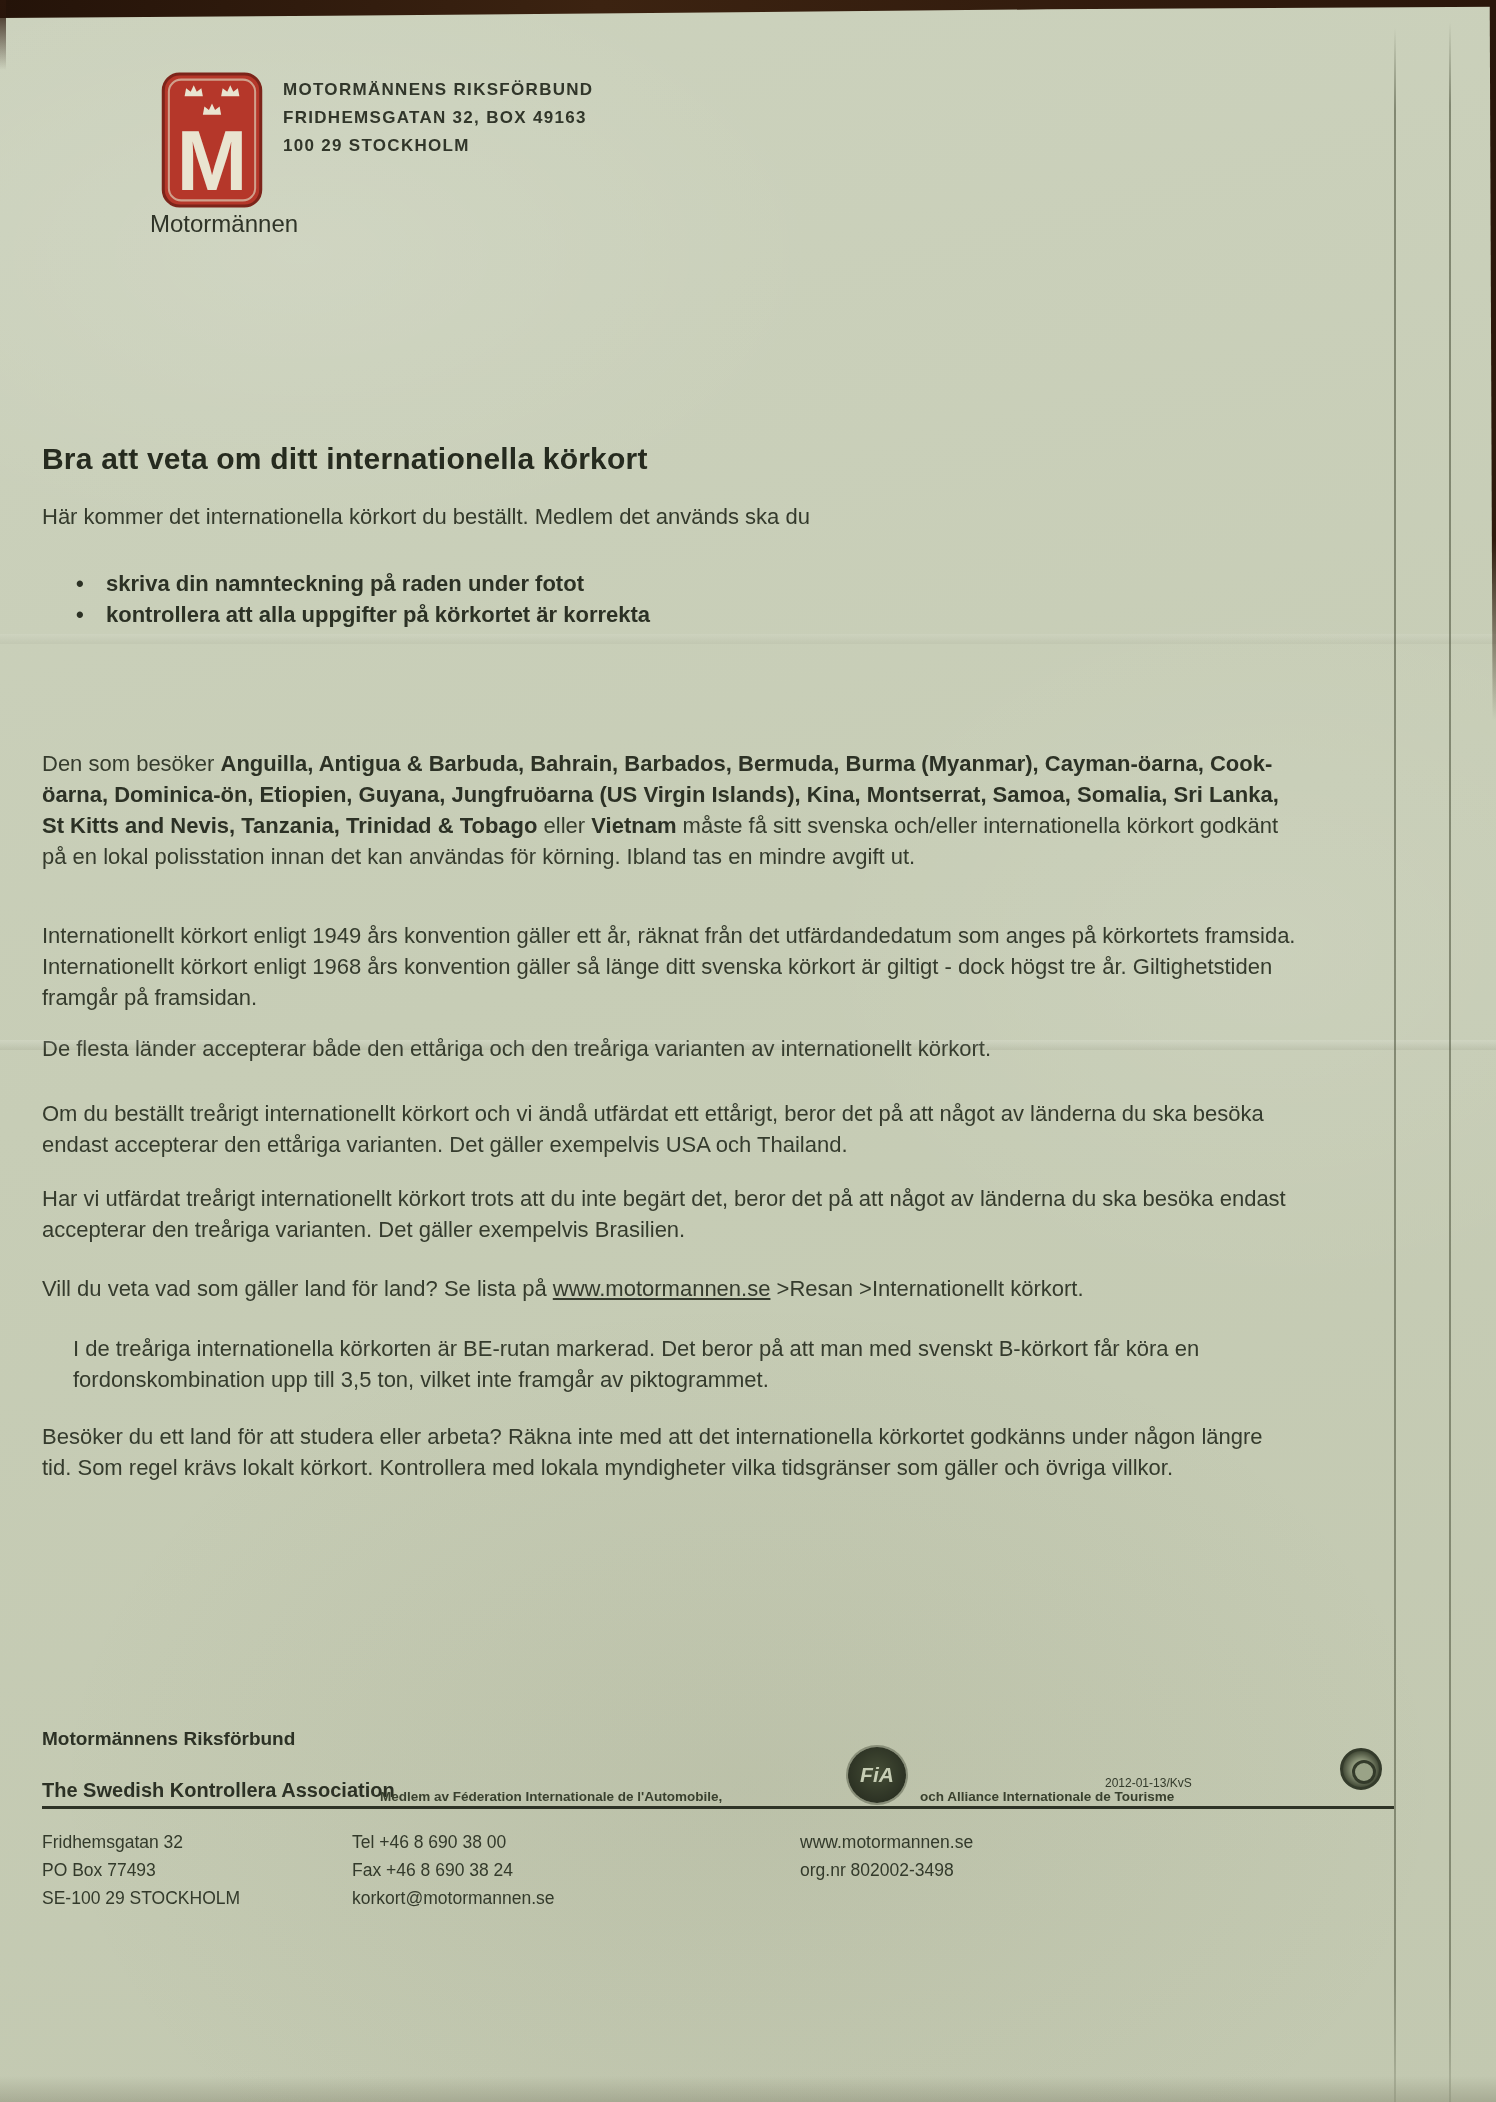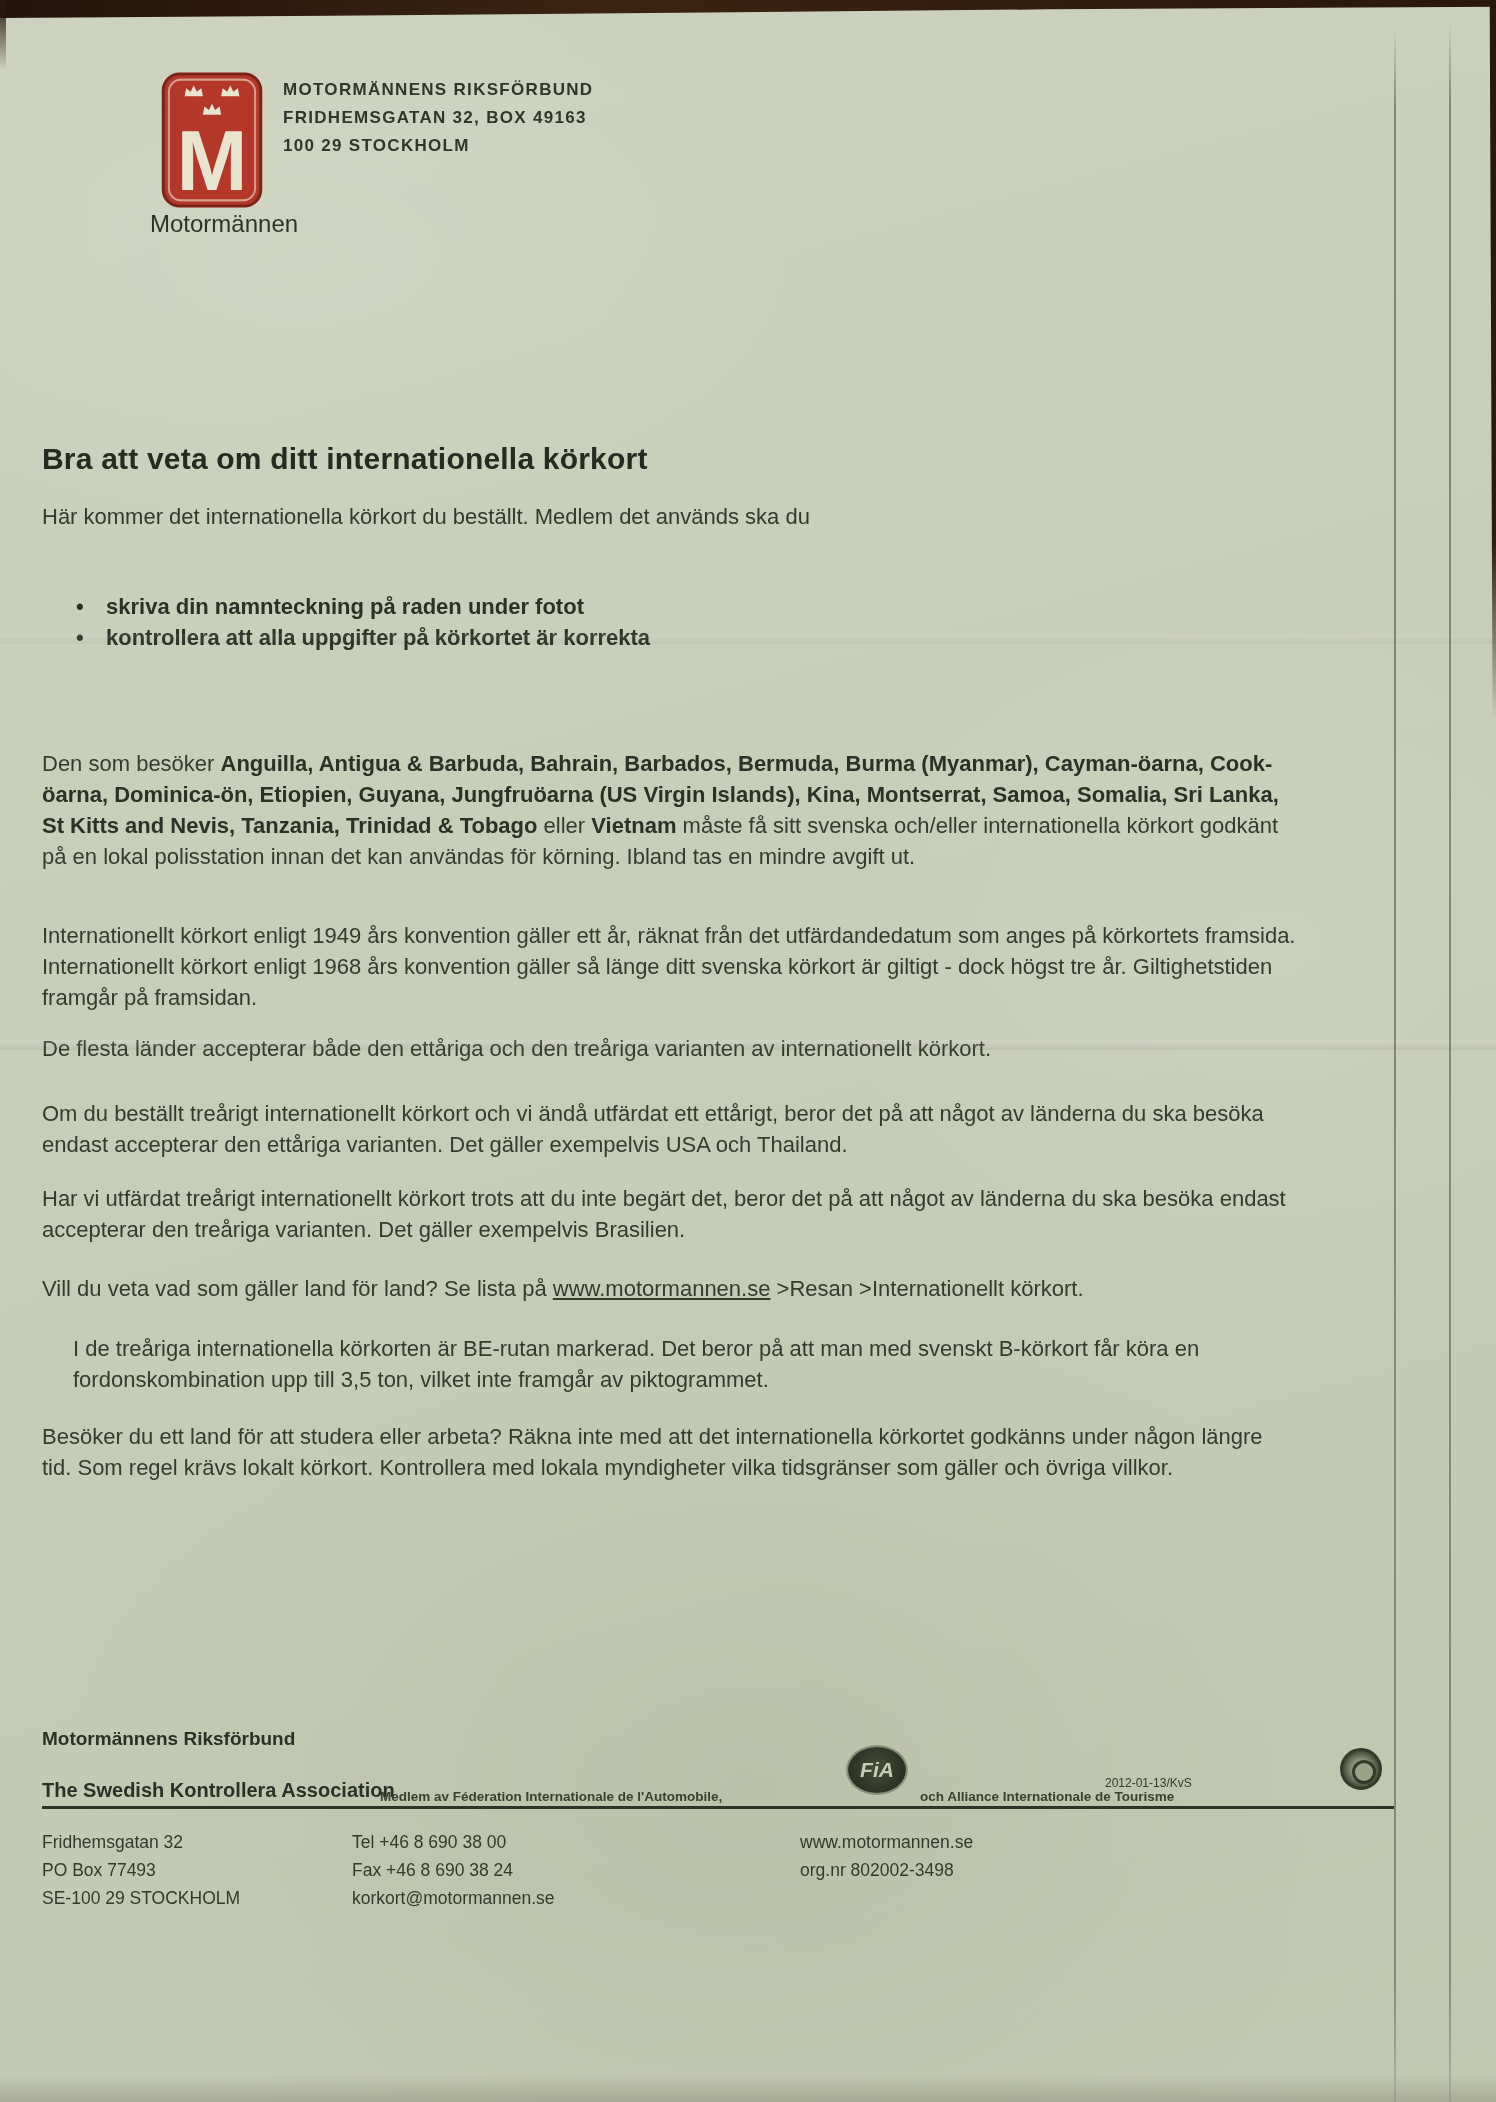--- a/index.html
+++ b/index.html
@@ -35,41 +35,41 @@
   .hfold1{top:1040px;}
   .hfold2{top:634px;opacity:.6;}
   
   .logo{left:160px;top:72px;width:104px;height:136px;}
   .logo svg{width:104px;height:136px;display:block;}
   .logo-caption{left:150px;top:210px;width:160px;font-size:24px;color:#2f3428;}
   .lh-text{left:283px;top:76px;font-weight:bold;font-size:17px;line-height:28px;letter-spacing:1.3px;color:#31362a;}
   
   .doc-title{left:42px;top:442px;font-size:30px;font-weight:bold;color:#262b1f;letter-spacing:.2px;}
   .intro{left:42px;top:504px;font-size:22px;width:1260px;}
-  .bullets{left:76px;top:568px;font-size:22px;line-height:31px;font-weight:bold;color:#2c3125;margin-top:23px;}
+  .bullets{left:76px;top:568px;font-size:22px;line-height:31px;font-weight:bold;color:#2c3125;}
   .bullets div::before{content:"\2022";display:inline-block;width:30px;font-weight:bold;}
   .para{left:42px;width:1255px;font-size:22px;line-height:31px;color:#353b2d;}
   .para .b{font-weight:bold;color:#2c3125;}
   .para .u{text-decoration:underline;}
   .p1{top:650px;width:1160px;}
   .p2{top:748px;}
   .p3{top:920px;}
   .p4{top:1033px;}
   .p5{top:1098px;}
   .p6{top:1183px;}
   .p7{top:1273px;}
   .p8{top:1333px;margin-left:31px;}
   .p9{top:1421px;}
   
   .f-org{left:42px;top:1728px;font-size:19px;font-weight:bold;color:#2c3125;}
   .f-org-en{left:42px;top:1779px;font-size:20px;font-weight:bold;color:#2c3125;}
   .f-mem{font-size:13.5px;font-weight:bold;color:#39402e;}
   .f-mem-left{left:380px;top:1789px;}
   .f-mem-right{left:920px;top:1789px;}
-  .fia-logo{left:848px;top:1747px;width:58px;height:46px;border-radius:50%;
+  .fia-logo{left:848px;top:1747px;width:58px;height:56px;border-radius:50%;
     background:radial-gradient(circle at 50% 45%,#454d36 0%,#2e3425 65%,#232818 100%);
     box-shadow:0 0 0 2px rgba(40,46,30,0.35);
     display:flex;align-items:center;justify-content:center;
     color:#c6cdb4;font-weight:bold;font-style:italic;font-size:21px;}
   .ait-logo{left:1340px;top:1748px;width:42px;height:42px;border-radius:50%;
     border:3px solid #343b2b;box-sizing:border-box;
     background:radial-gradient(circle at 50% 50%,#aeb699 0%,#8d967a 35%,#3c4331 75%);}
   .ait-inner{position:absolute;left:9px;top:9px;width:18px;height:18px;border-radius:50%;
     border:3px solid #333a2a;background:#9aa387;}
   .footer-rule{left:42px;top:1806px;width:1352px;height:3px;background:#2e3326;}

